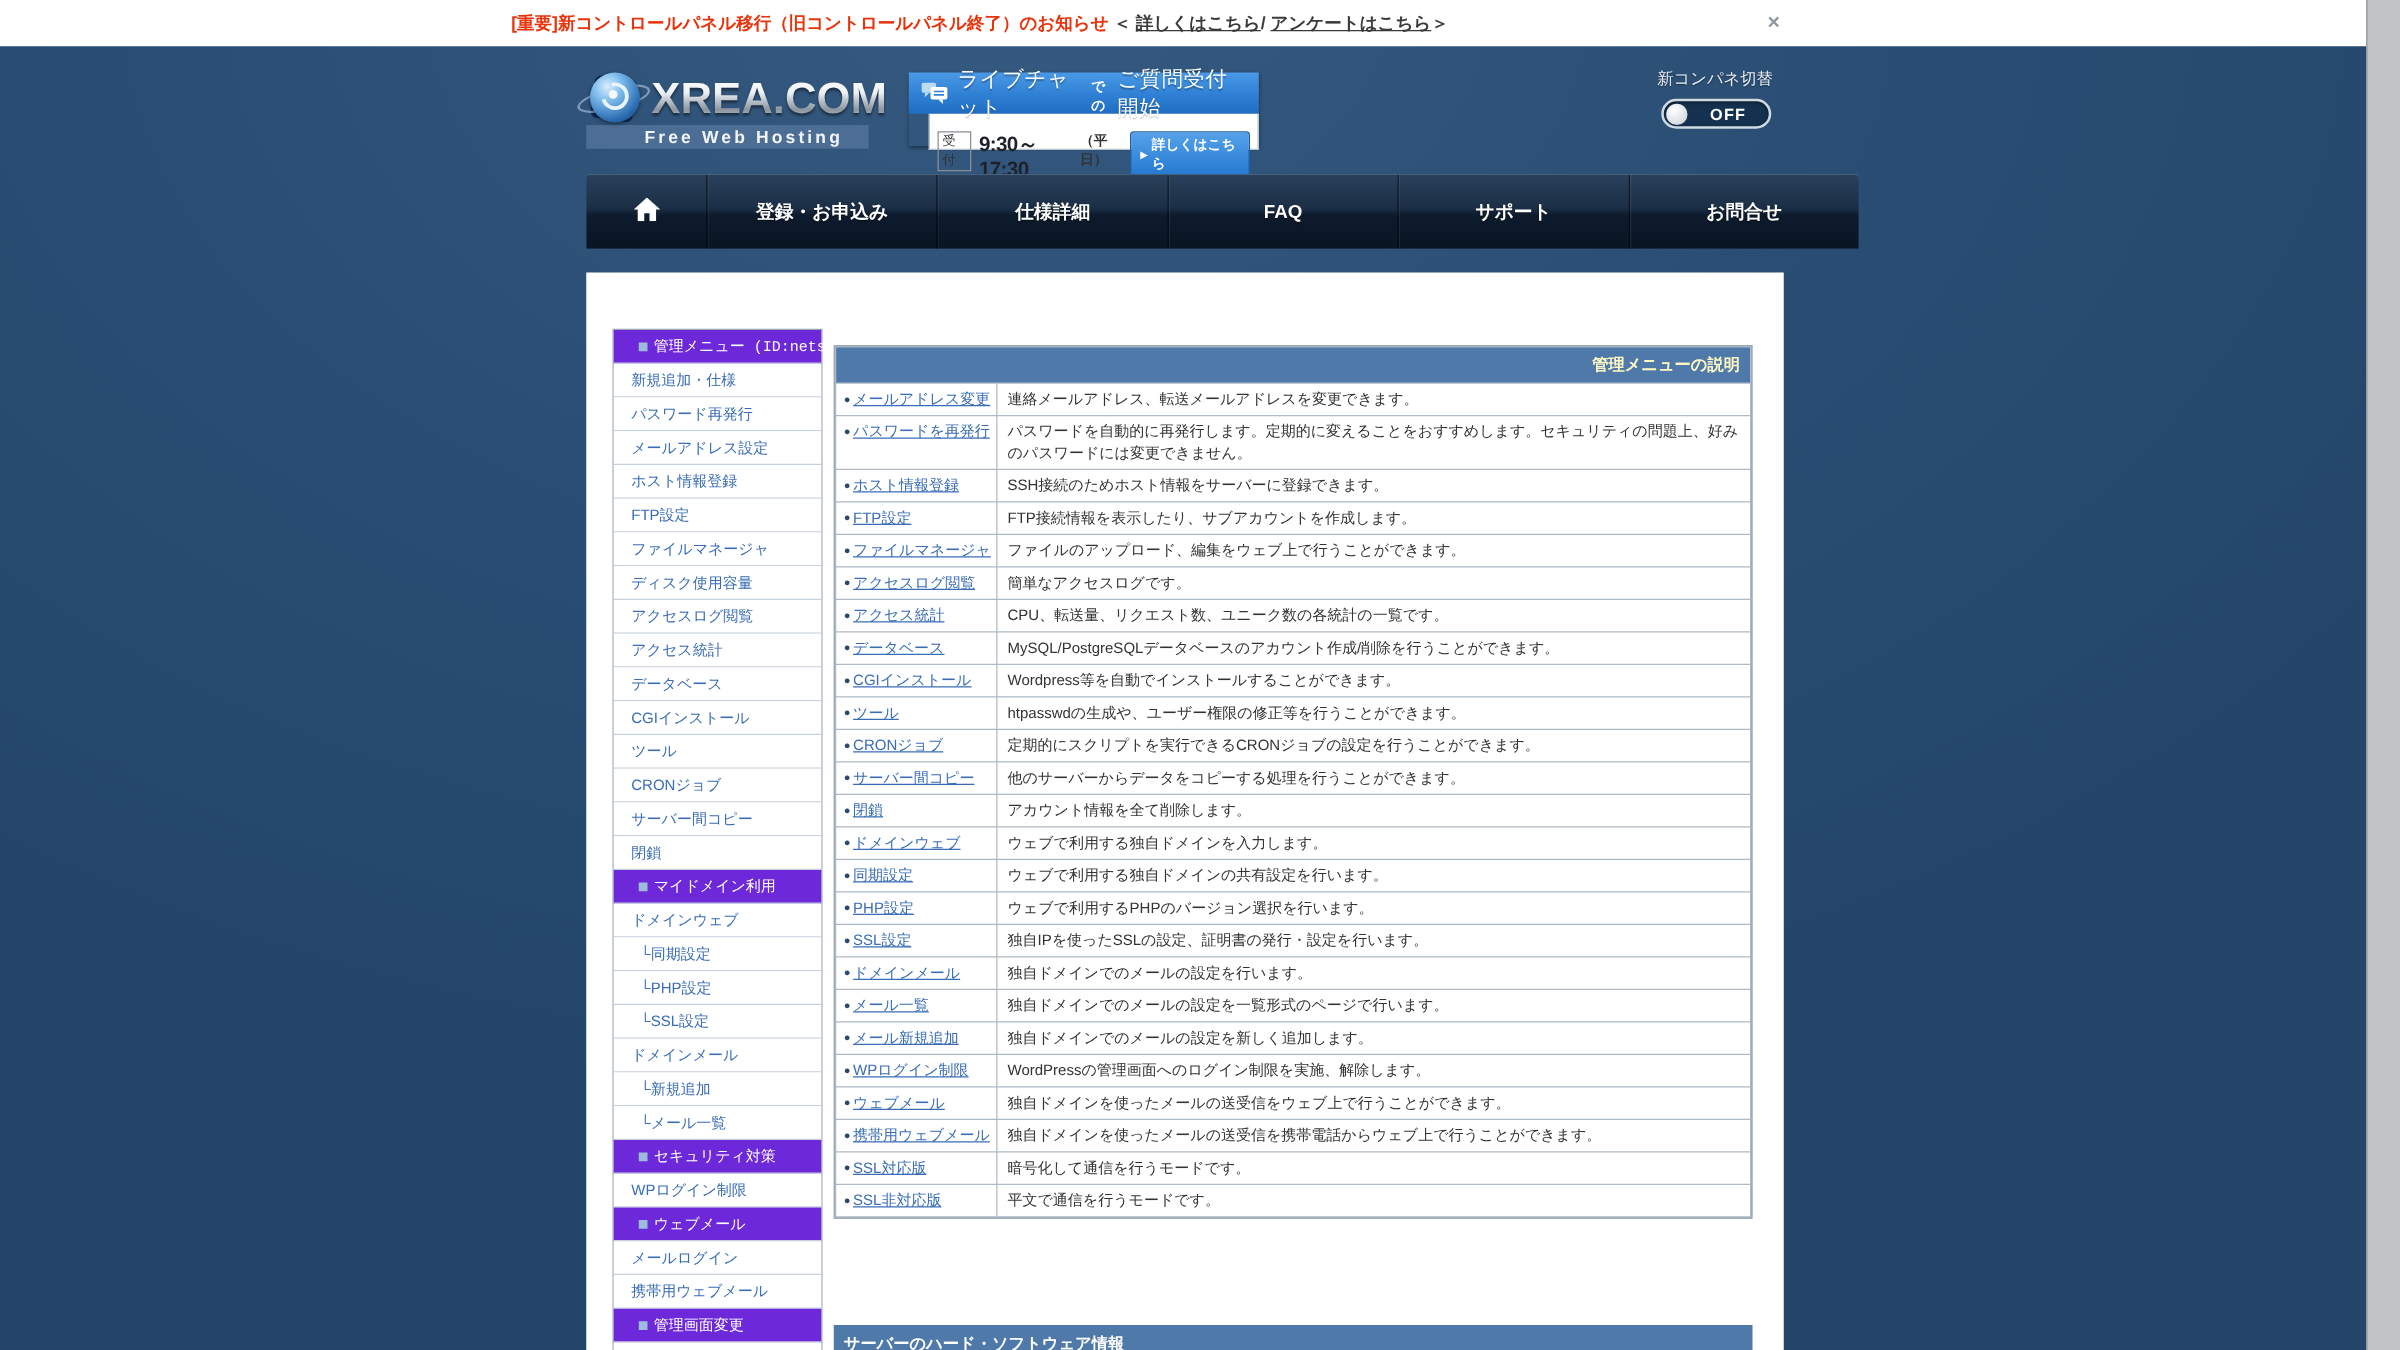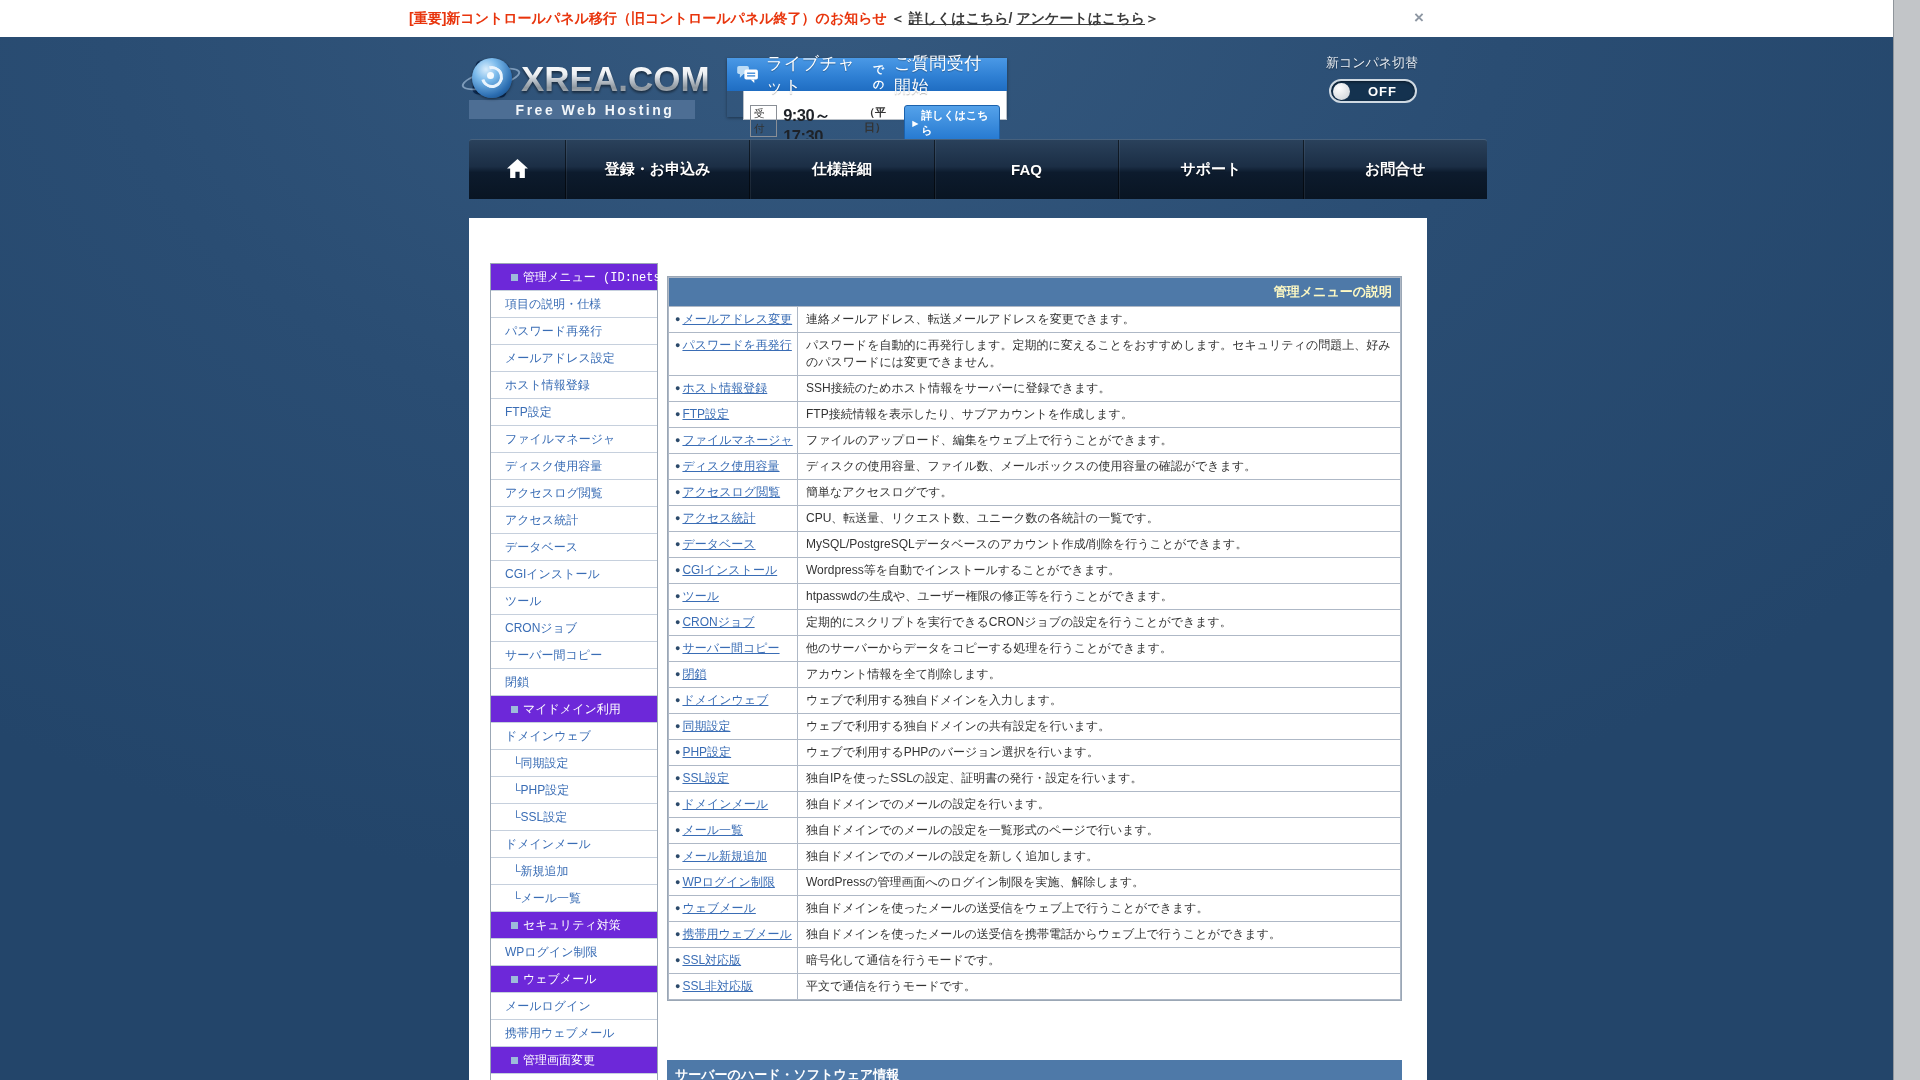--- a/index.html
+++ b/index.html
@@ -189,21 +189,21 @@
   </div>
 
   <div class="content-box">
 
     <div class="sidebar">
         <div class="sb-row header">
           <span class="sq"></span>
           <span class="sb-label">管理メニュー (ID:netserver)</span>
         </div>
         <div class="sb-row item">
-          <a class="sb-label" href="#">項目の説明・仕様</a>
+          <a class="sb-label" href="#">新規追加・仕様</a>
         </div>
         <div class="sb-row item">
           <a class="sb-label" href="#">パスワード再発行</a>
         </div>
         <div class="sb-row item">
           <a class="sb-label" href="#">メールアドレス設定</a>
         </div>
         <div class="sb-row item">
           <a class="sb-label" href="#">ホスト情報登録</a>
         </div>
@@ -312,24 +312,20 @@
           </tr>
           <tr>
             <td class="c1"><span class="blt">●</span><a class="mlink" href="#">FTP設定</a></td>
             <td class="c2">FTP接続情報を表示したり、サブアカウントを作成します。</td>
           </tr>
           <tr>
             <td class="c1"><span class="blt">●</span><a class="mlink" href="#">ファイルマネージャ</a></td>
             <td class="c2">ファイルのアップロード、編集をウェブ上で行うことができます。</td>
           </tr>
           <tr>
-            <td class="c1"><span class="blt">●</span><a class="mlink" href="#">ディスク使用容量</a></td>
-            <td class="c2">ディスクの使用容量、ファイル数、メールボックスの使用容量の確認ができます。</td>
-          </tr>
-          <tr>
             <td class="c1"><span class="blt">●</span><a class="mlink" href="#">アクセスログ閲覧</a></td>
             <td class="c2">簡単なアクセスログです。</td>
           </tr>
           <tr>
             <td class="c1"><span class="blt">●</span><a class="mlink" href="#">アクセス統計</a></td>
             <td class="c2">CPU、転送量、リクエスト数、ユニーク数の各統計の一覧です。</td>
           </tr>
           <tr>
             <td class="c1"><span class="blt">●</span><a class="mlink" href="#">データベース</a></td>
             <td class="c2">MySQL/PostgreSQLデータベースのアカウント作成/削除を行うことができます。</td>

